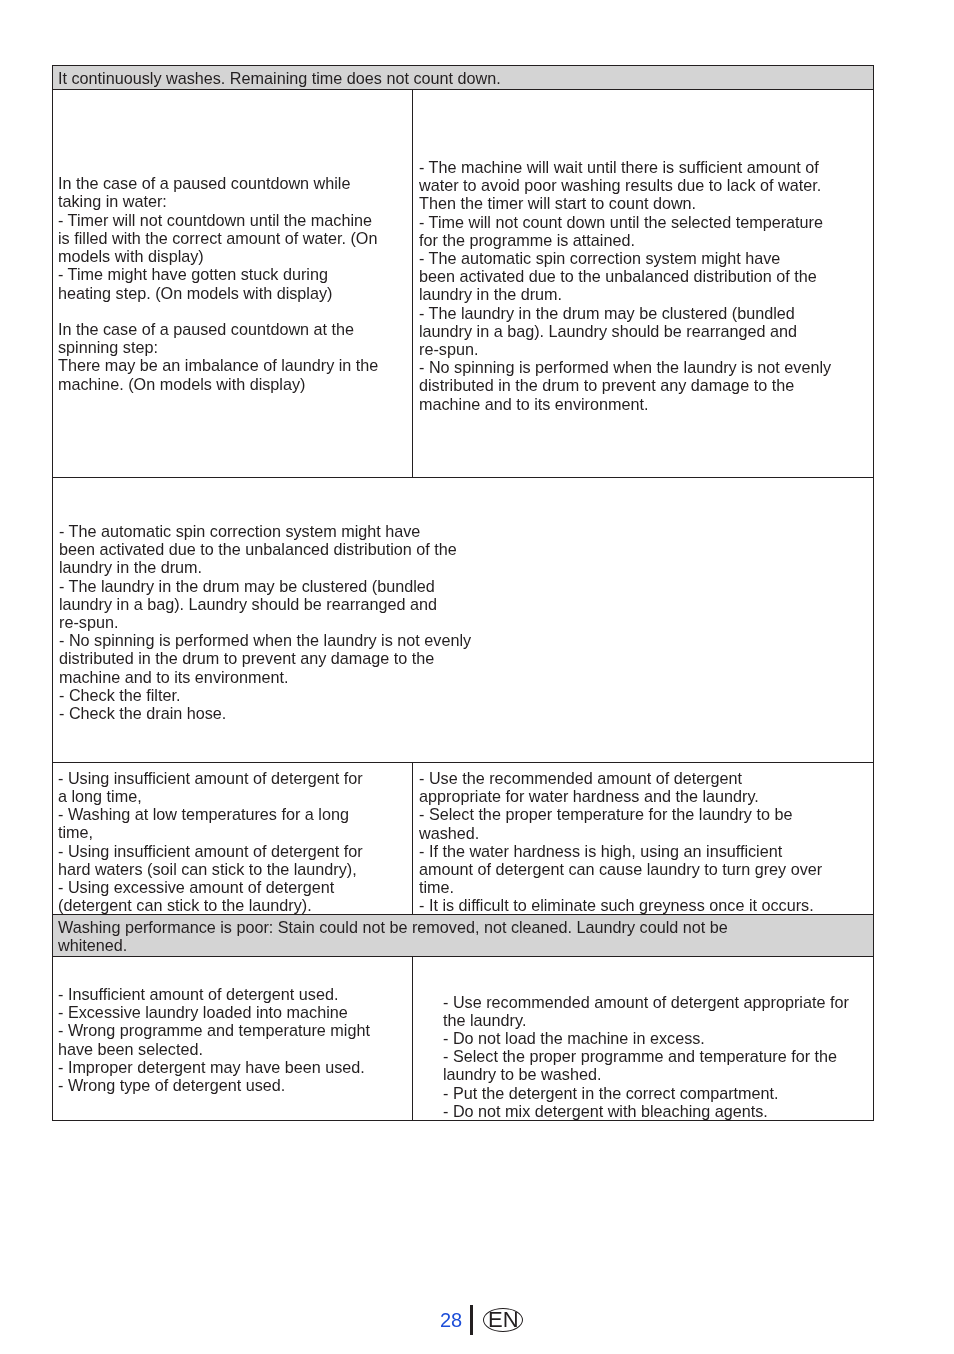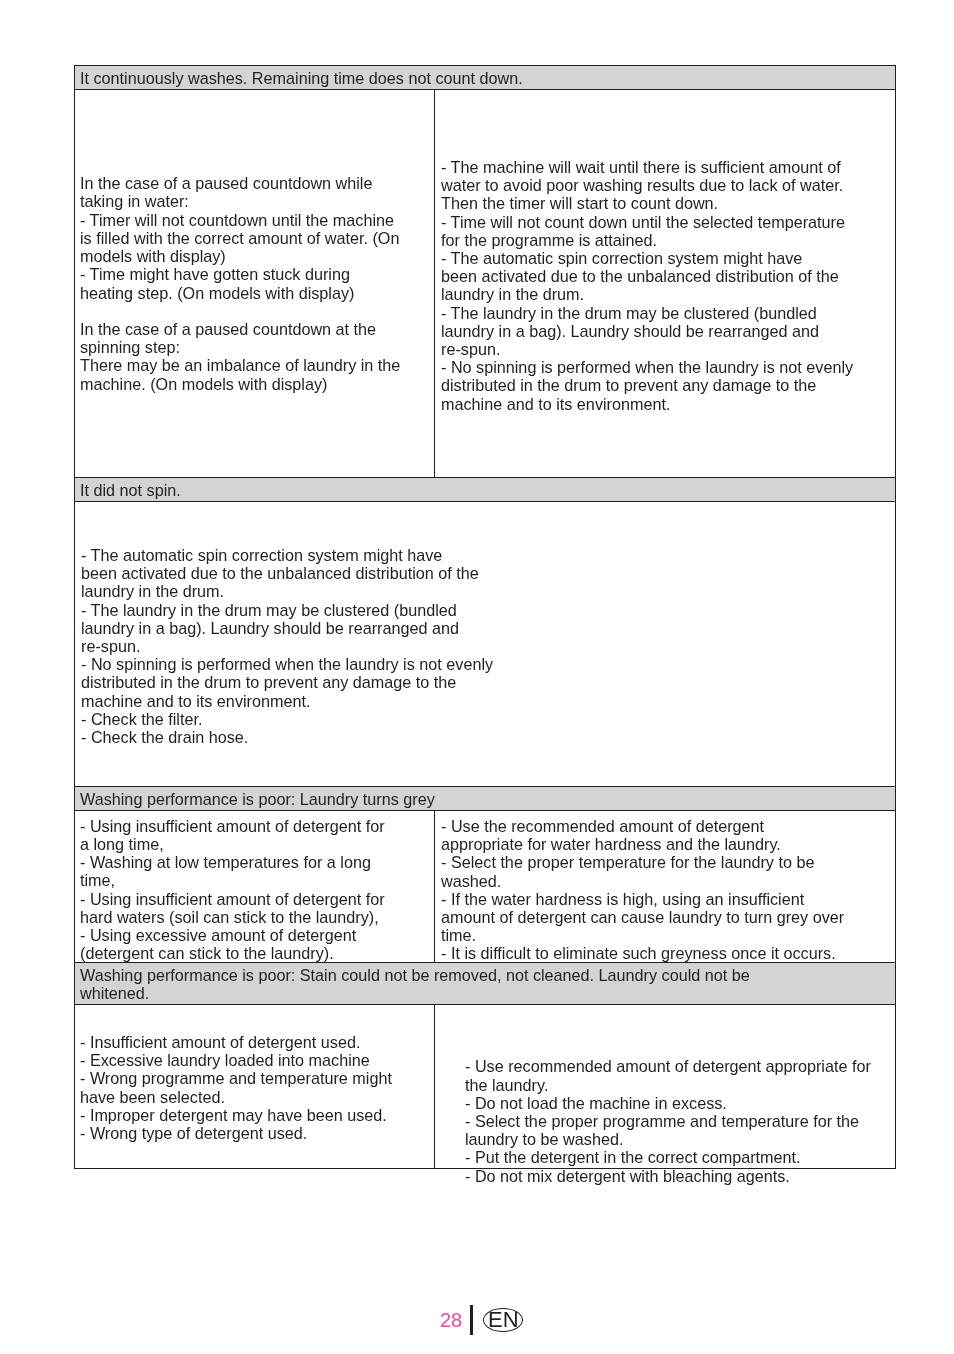--- a/index.html
+++ b/index.html
@@ -1,30 +1,30 @@
 <!DOCTYPE html>
 <html><head>
 <meta charset="utf-8">
 <style>
   html, body { margin: 0; padding: 0; background: #ffffff; }
   body { width: 954px; height: 1354px; position: relative; overflow: hidden;
          font-family: "Liberation Sans", sans-serif; color: #231f20; }
-  .table { position: absolute; left: 74px; top: 65px; width: 822px;
+  .table { position: absolute; left: 52px; top: 65px; width: 822px;
            border: 1.5px solid #231f20; box-sizing: border-box; }
   .hdr { background: #d4d4d4; border-bottom: 1.5px solid #231f20;
          font-size: 16.2px; line-height: 18.2px; padding: 3px 5px 0 5px; box-sizing: border-box; }
   .row { display: flex; border-bottom: 1.5px solid #231f20; box-sizing: border-box; }
   .row:last-child { border-bottom: none; }
   .cell { font-size: 16.2px; line-height: 18.2px; white-space: pre-line;
           display: flex; align-items: center; box-sizing: border-box; padding: 0 5px; }
   .cell.left { width: 360px; border-right: 1.5px solid #231f20; }
   .cell.right { flex: 1; padding-left: 6px; padding-right: 4px; }
   .cell span { display: block; }
   .footer { position: absolute; top: 1304px; left: 440px; height: 32px; display: flex; align-items: center; }
-  .pagenum { font-size: 20px; color: #ec4899; }
+  .pagenum { font-size: 20px; color: #1d4ed8; }
   .bar { width: 3px; height: 30px; background: #231f20; margin: 0 10px 0 8px; }
   .lang { border: 1.6px solid #231f20; border-radius: 50%; width: 38px; height: 22px;
           font-size: 22px; display: flex; align-items: center; justify-content: center; }
 </style>
 </head>
 <body>
 
 <div class="table">
 
   <div class="hdr" style="height:24px;">It continuously washes. Remaining time does not count down.</div>
@@ -50,36 +50,34 @@
 been activated due to the unbalanced distribution of the
 laundry in the drum.
 - The laundry in the drum may be clustered (bundled
 laundry in a bag). Laundry should be rearranged and
 re-spun.
 - No spinning is performed when the laundry is not evenly
 distributed in the drum to prevent any damage to the
 machine and to its environment.</span></div>
   </div>
 
-  <div class="hdr" style="height:24px;">It did not spin.</div>
   <div class="row" style="height:285px;">
     <div class="cell right" style="align-items:flex-start;padding-top:44px;"><span>- The automatic spin correction system might have
 been activated due to the unbalanced distribution of the
 laundry in the drum.
 - The laundry in the drum may be clustered (bundled
 laundry in a bag). Laundry should be rearranged and
 re-spun.
 - No spinning is performed when the laundry is not evenly
 distributed in the drum to prevent any damage to the
 machine and to its environment.
  - Check the filter.
  - Check the drain hose.</span></div>
   </div>
 
-  <div class="hdr" style="height:24px;">Washing performance is poor: Laundry turns grey</div>
   <div class="row" style="height:152px;">
     <div class="cell left" style="align-items:center;padding-top:6px;"><span> - Using insufficient amount of detergent for
 a long time,
  - Washing at low temperatures for a long
 time,
  - Using insufficient amount of detergent for
 hard waters (soil can stick to the laundry),
  - Using excessive amount of detergent
 (detergent can stick to the laundry).</span></div>
     <div class="cell right" style="align-items:flex-start;padding-top:6px;"><span> - Use the recommended amount of detergent
@@ -94,21 +92,21 @@
 
   <div class="hdr" style="height:42px;white-space:pre-line;">Washing performance is poor: Stain could not be removed, not cleaned. Laundry could not be
 whitened.</div>
   <div class="row" style="height:163px;gap:24px;">
     <div class="cell left" style="padding-top:2px;"><span>- Insufficient amount of detergent used.
 - Excessive laundry loaded into machine
 - Wrong programme and temperature might
 have been selected.
 - Improper detergent may have been used.
 - Wrong type of detergent used.</span></div>
-    <div class="cell right" style="align-items:center;padding-top:21px;margin-top:48px;"><span>- Use recommended amount of detergent appropriate for
+    <div class="cell right" style="align-items:flex-end;padding-top:21px;margin-top:48px;"><span>- Use recommended amount of detergent appropriate for
 the laundry.
 - Do not load the machine in excess.
 - Select the proper programme and temperature for the
 laundry to be washed.
 - Put the detergent in the correct compartment.
 - Do not mix detergent with bleaching agents.</span></div>
   </div>
 </div>
 
 <div class="footer">

